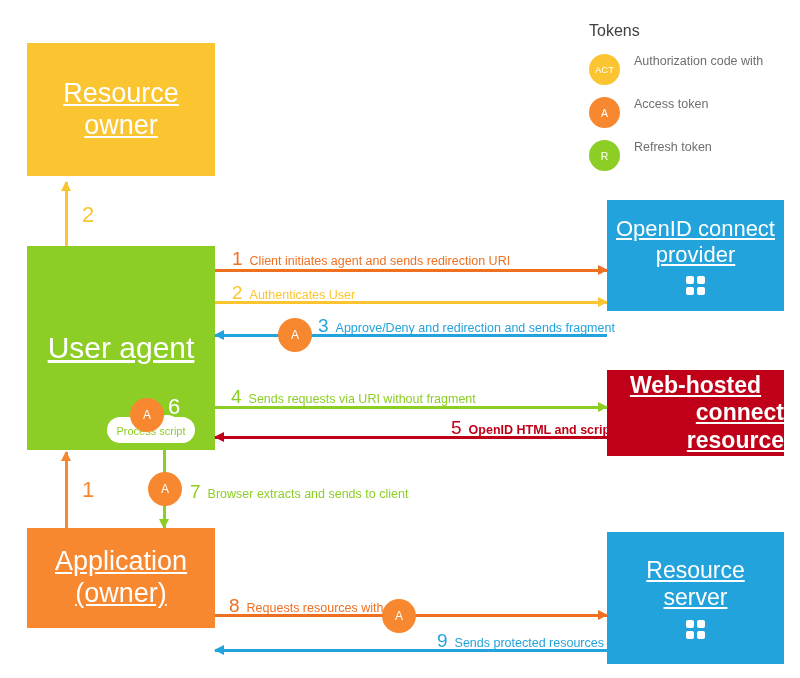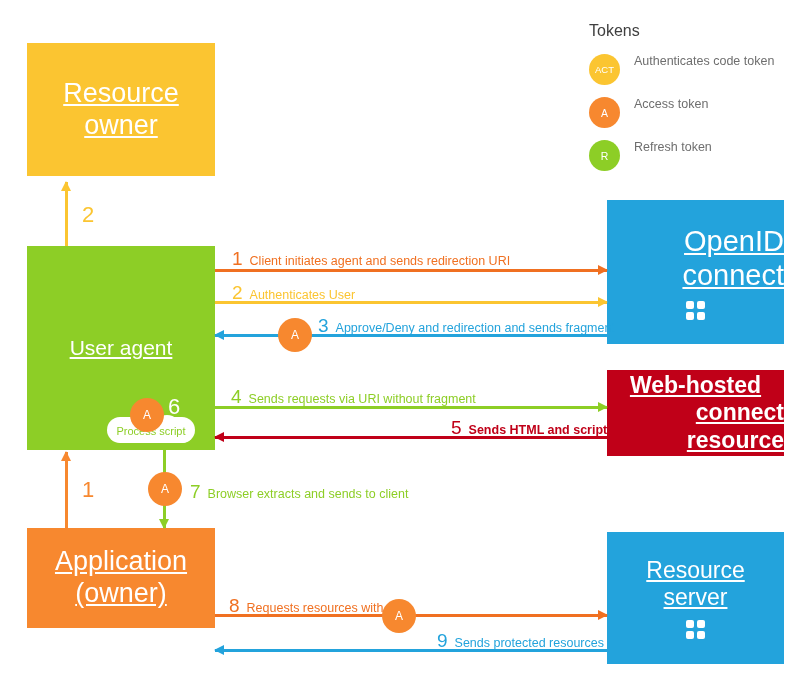--- a/index.html
+++ b/index.html
@@ -34,31 +34,31 @@
   .box .box-label { display: block; }
 
   #box-resource-owner {
     left: 27px; top: 43px; width: 188px; height: 133px;
     background: #FBC531;
     font-size: 27px;
   }
   #box-user-agent {
     left: 27px; top: 246px; width: 188px; height: 204px;
     background: #8DCE26;
-    font-size: 21px;
+    font-size: 30px;
   }
   #box-application {
     left: 27px; top: 528px; width: 188px; height: 100px;
     background: #F7882F;
     font-size: 27px;
   }
   #box-openid {
-    left: 607px; top: 200px; width: 177px; height: 144px;
+    left: 607px; top: 200px; width: 177px; height: 111px;
     background: #23A3DC;
-    font-size: 29px;
+    font-size: 22px;
   }
   #box-webhosted {
     left: 607px; top: 370px; width: 177px; height: 86px;
     background: #C00018;
     font-size: 23px;
     font-weight: bold;
   }
   #box-resource-server {
     left: 607px; top: 532px; width: 177px; height: 132px;
     background: #23A3DC;
@@ -240,20 +240,21 @@
     <span class="box-label">User agent</span>
   </div>
 
   <div class="box" id="box-application">
     <span class="box-label">Application</span>
     <span class="box-label">(owner)</span>
   </div>
 
   <div class="box" id="box-openid">
     <span class="box-label">OpenID connect</span>
+    <span class="box-label">provider</span>
     <span class="grid-icon">
         <i></i>
         <i></i>
         <i></i>
         <i></i>
       </span>
   </div>
 
   <div class="box" id="box-webhosted">
     <span class="box-label">Web-hosted</span>
@@ -325,21 +326,21 @@
     <span class="num">4</span>
     <span class="txt">Sends requests via URI without fragment</span>
   </div>
 
   <div class="harrow left" style="left:215px; top:436px; width:392px;">
     <span class="shaft" style="background:#C00018;"></span>
     <span class="head" style="border-right-color:#C00018;"></span>
   </div>
   <div class="steplabel" style="left:451px; top:418px; color:#C00018; font-weight:bold;">
     <span class="num">5</span>
-    <span class="txt">Sends HTML and script</span>
+    <span class="txt">OpenID HTML and script</span>
   </div>
 
   <div id="process-cloud">
     <span class="cloud-body"></span>
     <span class="puff p1"></span>
     <span class="puff p2"></span>
     <span class="puff p3"></span>
     <span class="puff p4"></span>
     <span class="cloud-text">Process script</span>
   </div>
@@ -383,21 +384,21 @@
     <span class="txt">Sends protected resources</span>
   </div>
 
   <div id="legend">
     <div class="legend-title">Tokens</div>
 
     <div class="legend-row">
       <span class="chip wide" style="background:#FBC531;">
         <span>ACT</span>
       </span>
-      <span class="legend-text">Authenticates code token</span>
+      <span class="legend-text">Authorization code with</span>
     </div>
 
     <div class="legend-row">
       <span class="chip" style="background:#F7882F;">
         <span>A</span>
       </span>
       <span class="legend-text">Access token</span>
     </div>
 
     <div class="legend-row">

